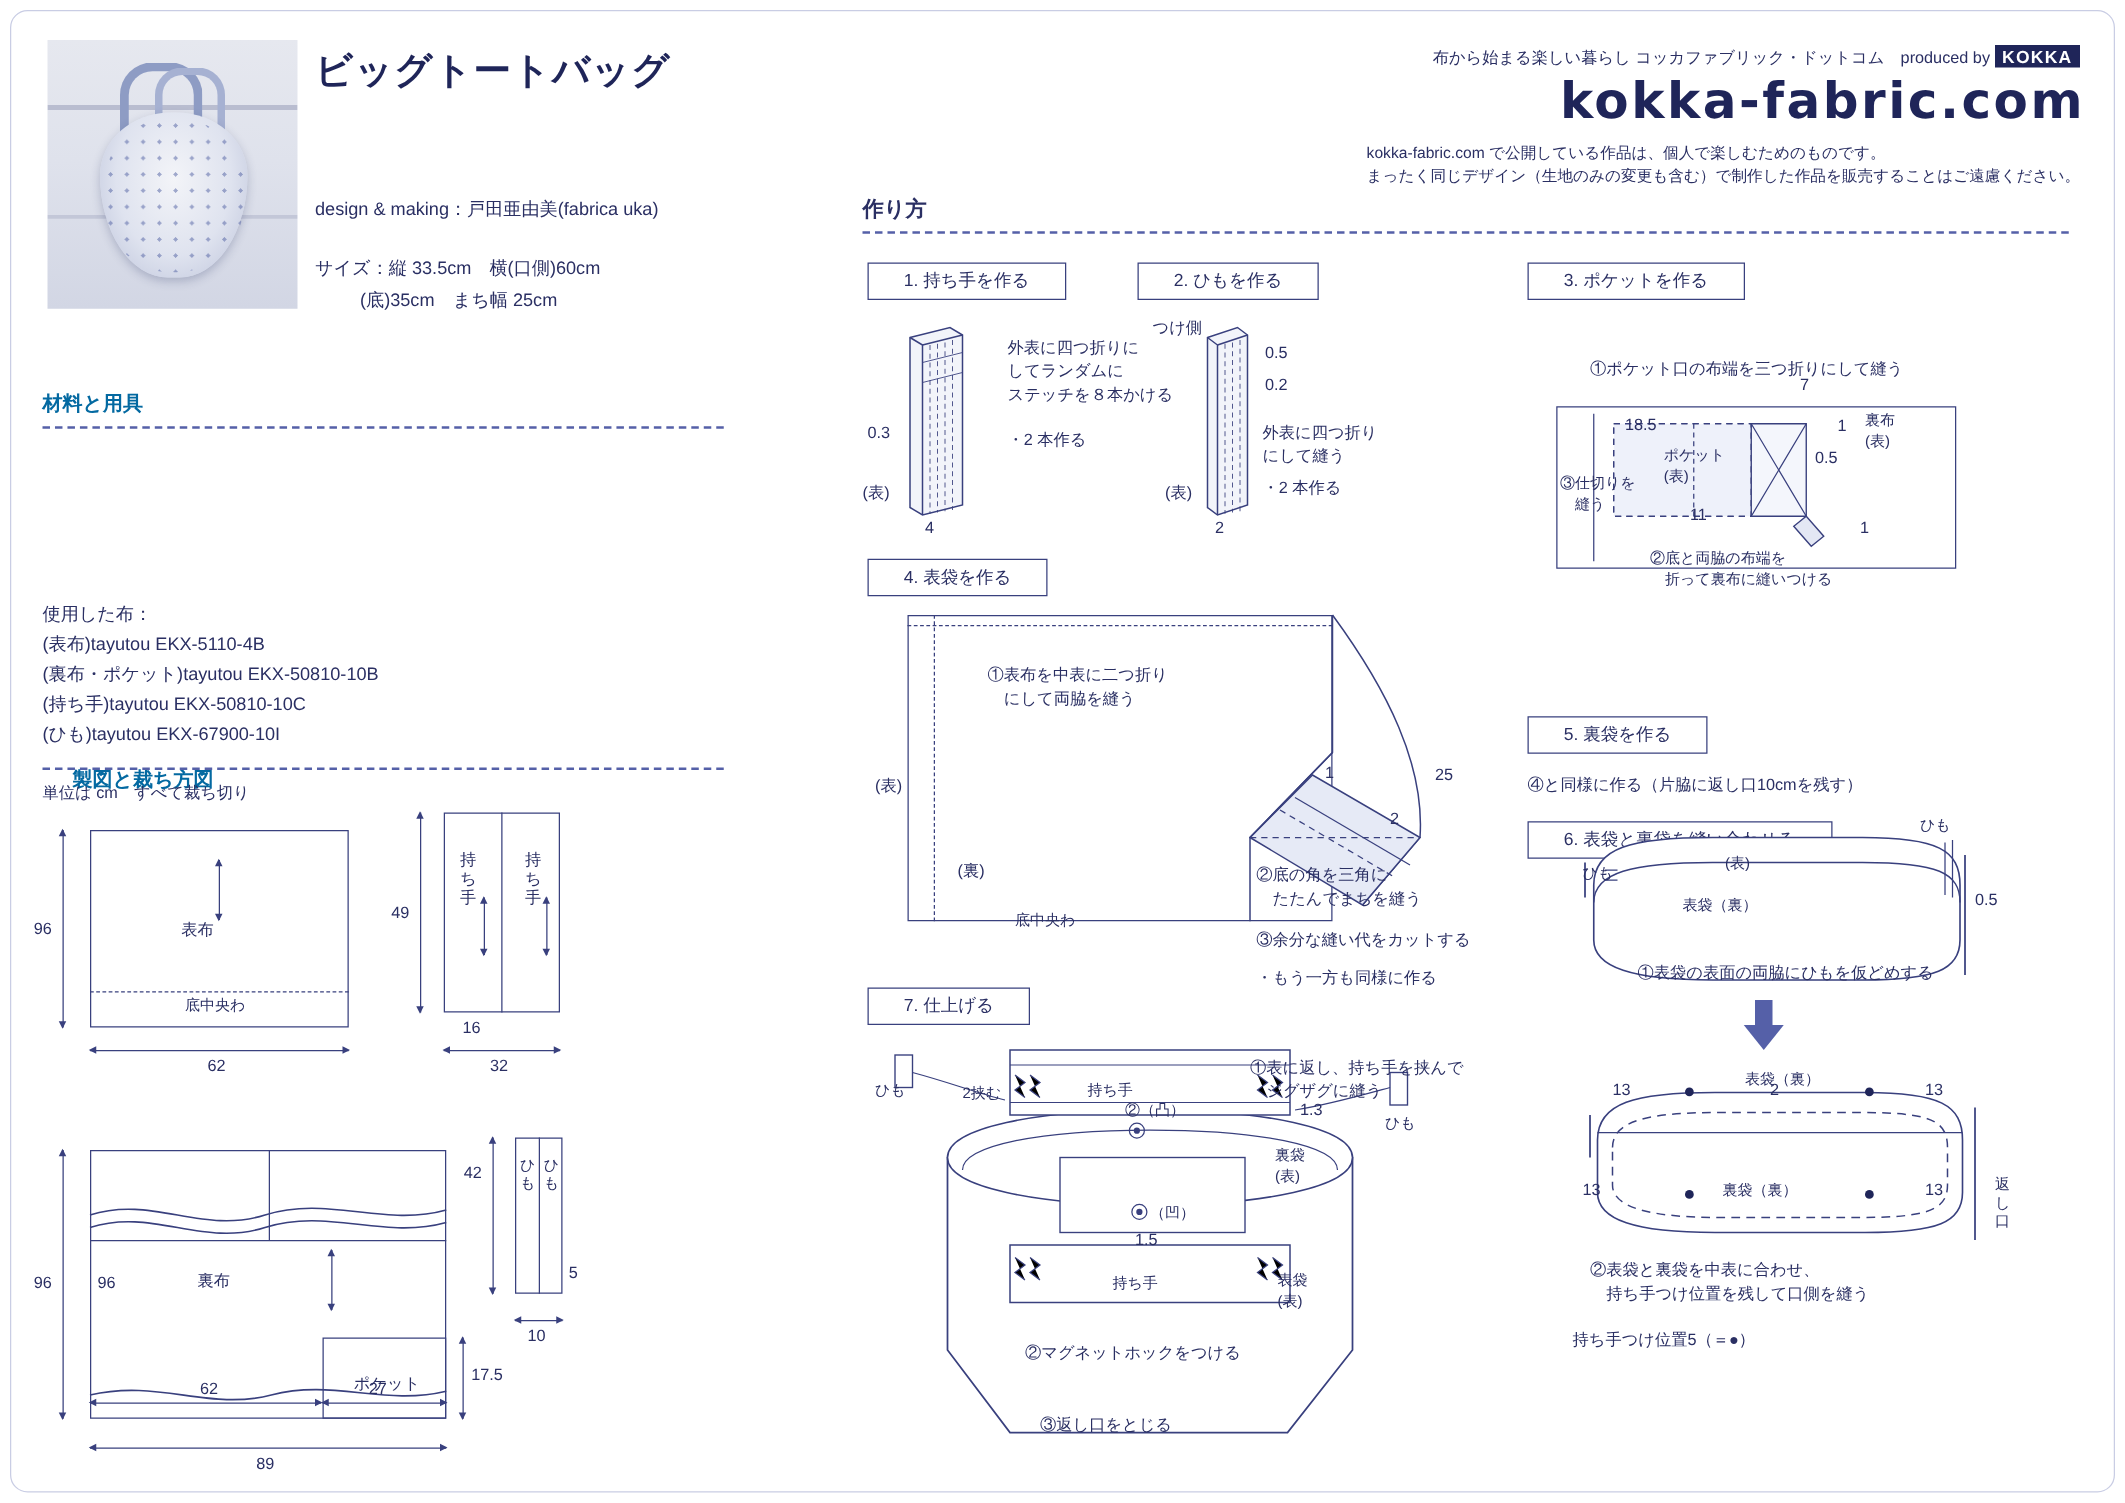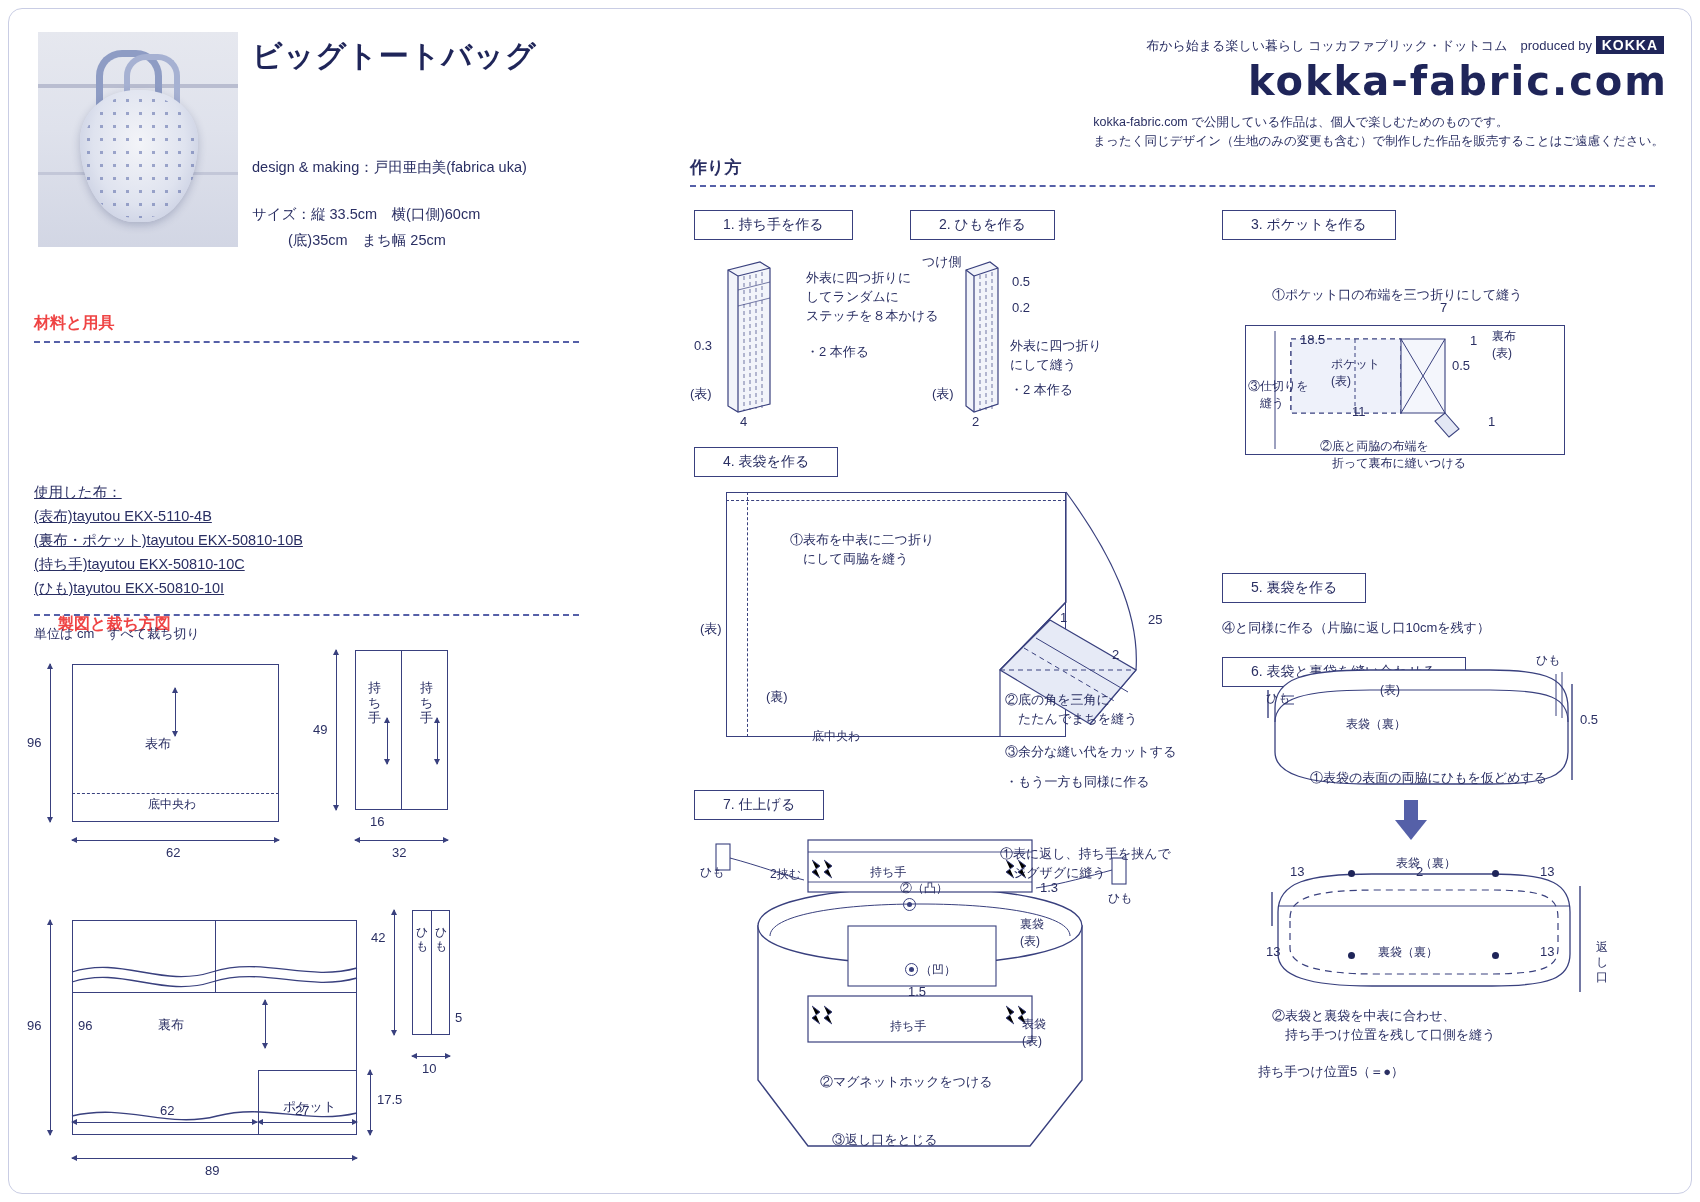--- a/index.html
+++ b/index.html
@@ -44,29 +44,29 @@
     background-size:13px 13px;opacity:.55;border-radius:48%;}
   .title-main{
     position:absolute;left:252px;top:36px;
     font-size:30px;font-weight:bold;letter-spacing:1px;color:#1f2559;
   }
   .credit{position:absolute;left:252px;top:158px;font-size:14.5px;color:#2a2f63;}
   .size1{position:absolute;left:252px;top:205px;font-size:14.5px;}
   .size2{position:absolute;left:288px;top:231px;font-size:14.5px;}
 
   .sec-head{
-    font-size:16px;font-weight:bold;color:#ef4444;
+    font-size:16px;font-weight:bold;color:#0369a1;
   }
   .dashrule{
     border-top:2px dashed #5560a8;height:0;
   }
   #materials-head{position:absolute;left:34px;top:313px;}
   #materials-rule{position:absolute;left:34px;top:341px;width:545px;}
   .mat-list{position:absolute;left:34px;top:356px;font-size:14.5px;line-height:24px;}
-  .fabric-list{position:absolute;left:34px;top:480px;font-size:14.5px;line-height:24px;text-decoration:underline;}
+  .fabric-list{position:absolute;left:34px;top:480px;font-size:14.5px;line-height:24px;}
 
   #draft-head{position:absolute;left:34px;top:614px;margin-left:24px;}
   #draft-rule{position:absolute;left:34px;top:614px;width:545px;}
   .unit-note{position:absolute;left:34px;top:625px;font-size:13px;}
 
   
   .pbox{position:absolute;border:1.4px solid #39407e;box-sizing:border-box;}
   .lbl{position:absolute;font-size:13px;color:#2a2f63;}
   .lbl.sm{font-size:12px;}
   .vline{position:absolute;background:#39407e;width:1.2px;}
@@ -152,21 +152,21 @@
   <div class="size1">サイズ：縦 33.5cm　横(口側)60cm</div>
   <div class="size2">(底)35cm　まち幅 25cm</div>
 
   <div class="sec-head" id="materials-head">材料と用具</div>
   <div class="dashrule" id="materials-rule"></div>
   <div class="fabric-list">
     <div>使用した布：</div>
     <div>(表布)tayutou EKX-5110-4B</div>
     <div>(裏布・ポケット)tayutou EKX-50810-10B</div>
     <div>(持ち手)tayutou EKX-50810-10C</div>
-    <div>(ひも)tayutou EKX-50810-10I</div>
+    <div>(ひも)tayutou EKX-67900-10I</div>
   </div>
 
   <div class="sec-head" id="draft-head">製図と裁ち方図</div>
   <div class="dashrule" id="draft-rule"></div>
   <div class="unit-note">単位は cm　すべて裁ち切り</div>
 
   <div class="pbox" style="left:72px;top:664px;width:207px;height:158px;"></div>
   <div class="lbl" style="left:145px;top:735px;">表布</div>
   <div class="arrow-up-down" style="left:175px;top:688px;height:48px;"></div>
   <div class="dashline-h" style="left:72px;top:793px;width:207px;"></div>

